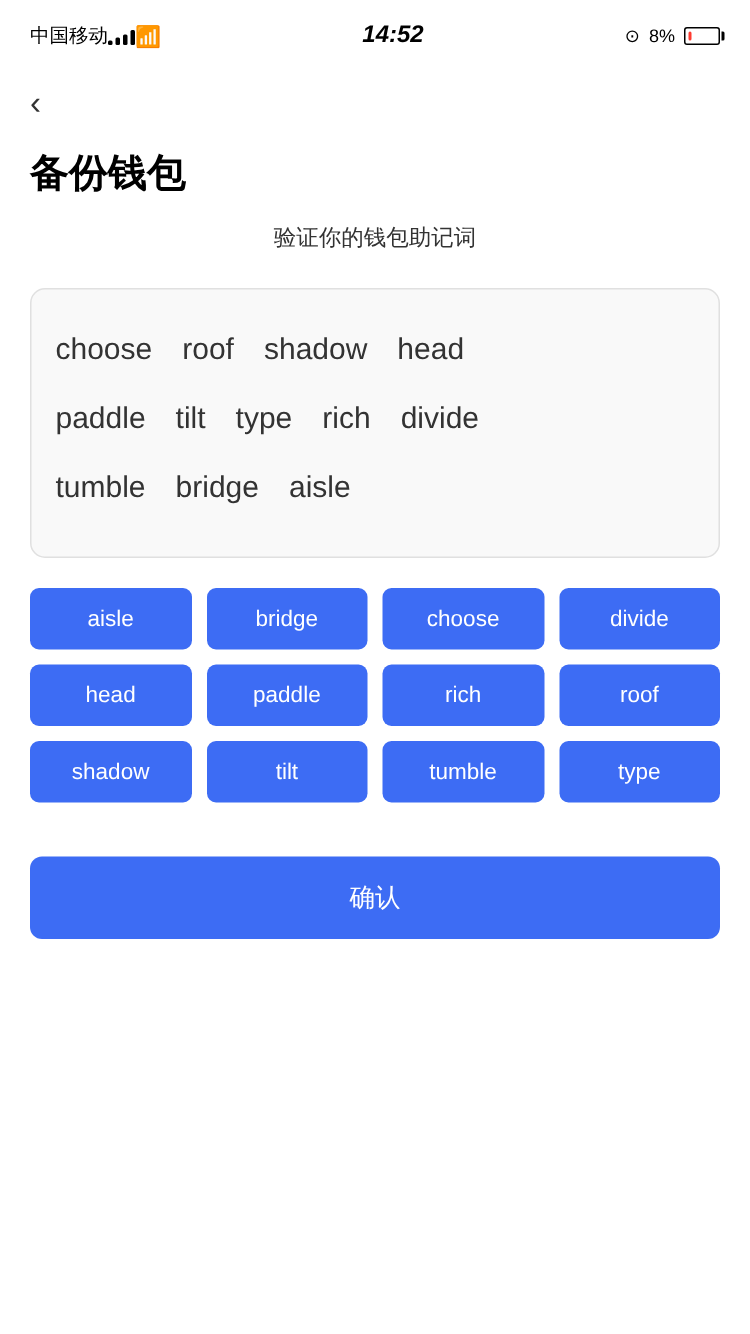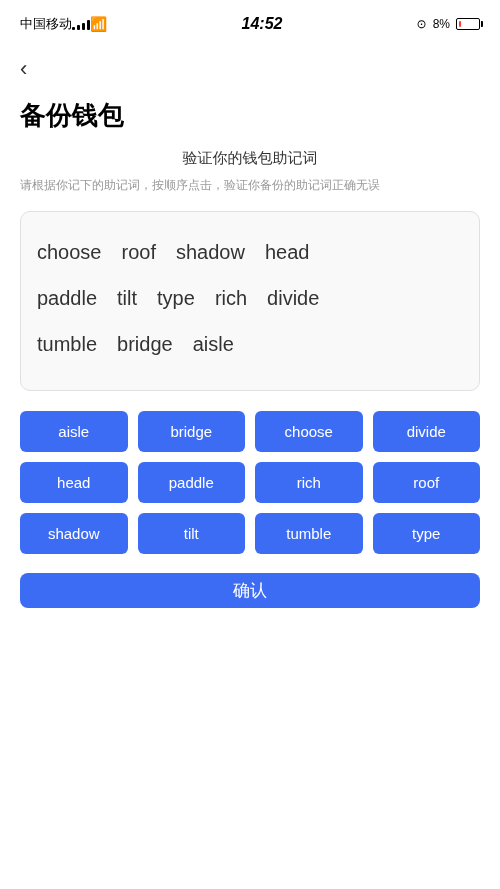--- a/index.html
+++ b/index.html
@@ -190,25 +190,25 @@
       font-family: inherit;
     }
 
     
     .confirm-btn {
       width: 100%;
       background: #3d6cf4;
       color: #fff;
       border: none;
       border-radius: 8px;
-      padding: 6px;
+      padding: 16px;
       font-size: 17px;
       cursor: pointer;
       font-family: inherit;
-      margin-top: 3px;
+      margin-top: 20px;
     }
   </style>
 </head>
 <body>
 
 <div class="status-bar">
   <div class="status-left">
     <span>中国移动</span>
     <div class="signal-bars">
       <div class="signal-bar" style="height:3px"></div>
@@ -231,21 +231,20 @@
 </div>
 
 <div class="back-button">
   <span class="back-arrow">‹</span>
 </div>
 
 <div class="page-title">备份钱包</div>
 
 <div class="instruction-section">
   <div class="instruction-title">验证你的钱包助记词</div>
-  <div class="instruction-desc">请根据你记下的助记词，按顺序点击，验证你备份的助记词正确无误</div>
 </div>
 
 <div class="word-display-box">
   <div class="word-row">
     <span class="display-word">choose</span>
     <span class="display-word">roof</span>
     <span class="display-word">shadow</span>
     <span class="display-word">head</span>
   </div>
   <div class="word-row">

